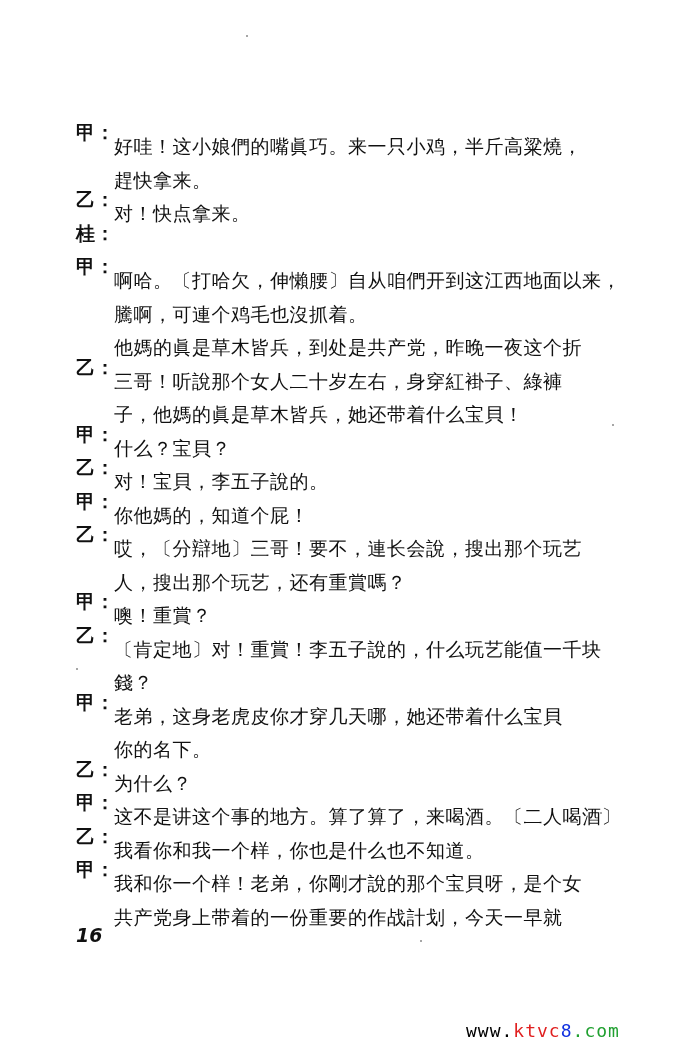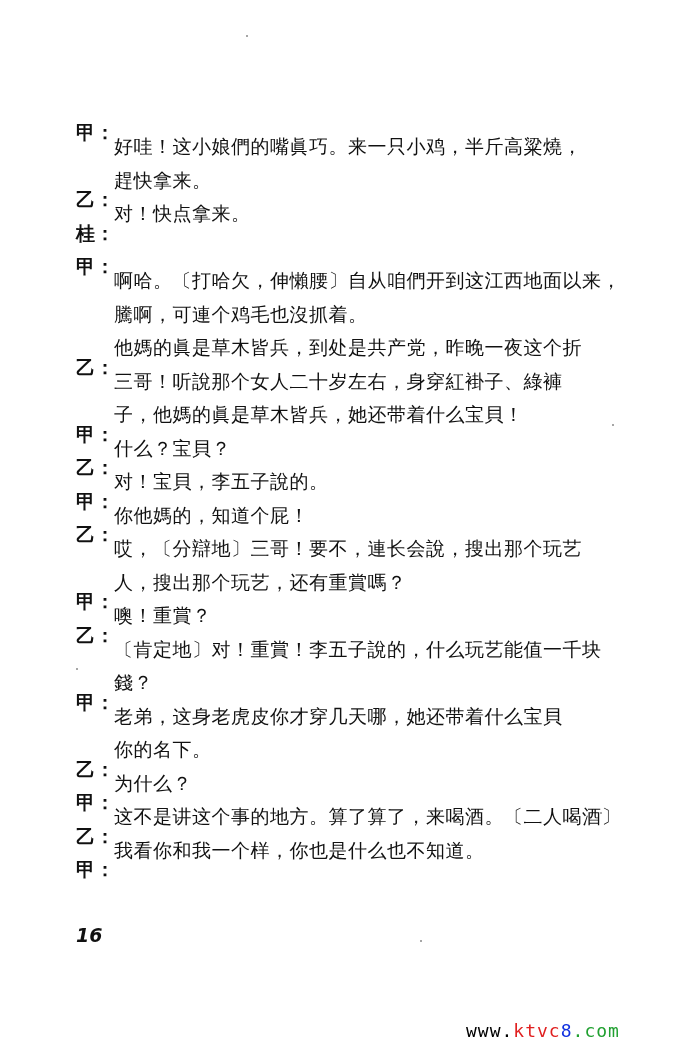--- a/index.html
+++ b/index.html
@@ -104,20 +104,25 @@
     <div class="line">
         <span class="spk">甲：</span>
         <span class="txt">这不是讲这个事的地方。算了算了，来喝酒。〔二人喝酒〕</span>
       </div>
     <div class="line">
         <span class="spk">乙：</span>
         <span class="txt">我看你和我一个样，你也是什么也不知道。</span>
       </div>
     <div class="line">
         <span class="spk">甲：</span>
+        <span class="txt">我和你一个样！老弟，你剛才說的那个宝貝呀，是个女</span>
+      </div>
+    <div class="line">
+        <span class="spk"></span>
+        <span class="txt">共产党身上带着的一份重要的作战計划，今天一早就</span>
       </div>
   </div>
 
   <div class="pagenum">16</div>
 
   <div class="wm">
     <span class="b">www.</span><span class="r">ktvc</span><span class="bl">8</span><span class="g">.com</span>
   </div>
 
   <div class="speck" style="left:246px;top:35px"></div>

